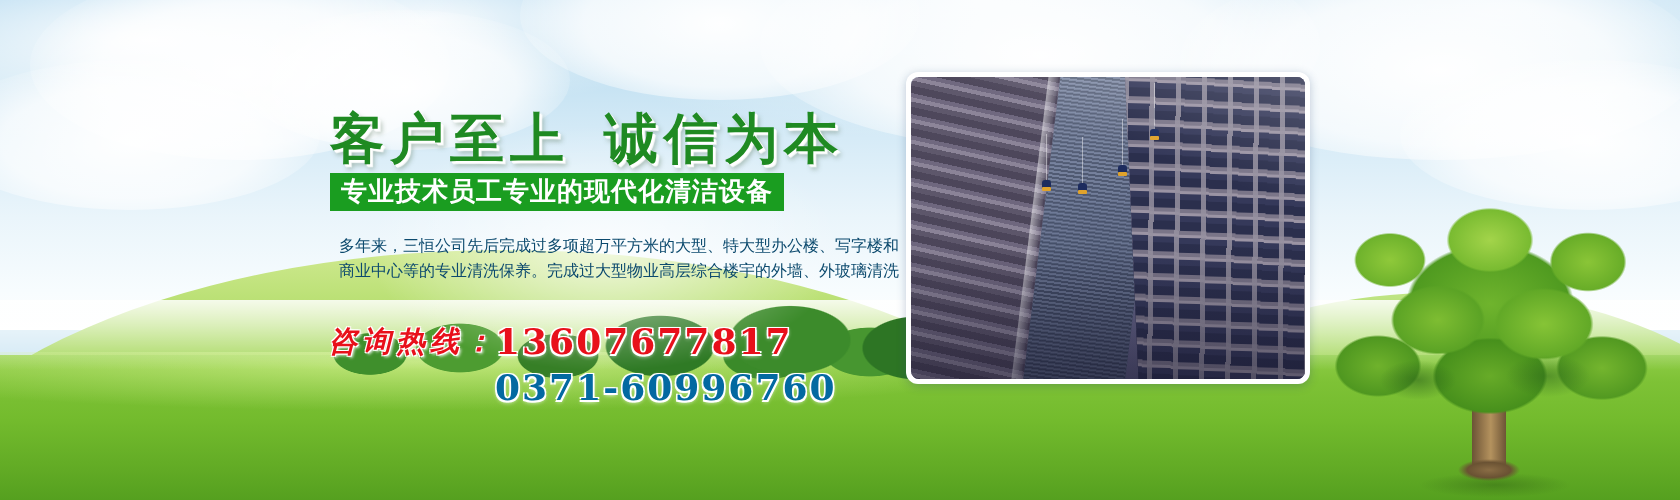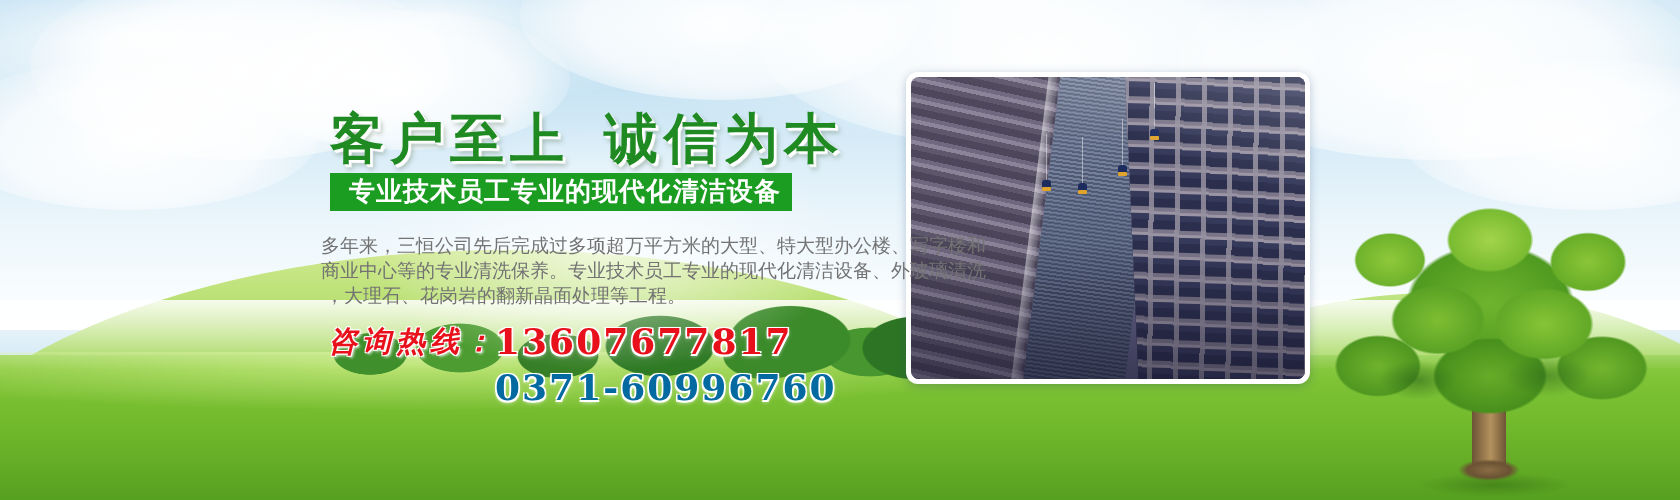--- a/index.html
+++ b/index.html
@@ -234,29 +234,28 @@
     padding:5px 11px 7px 11px;
     white-space:nowrap;
   }
   .subbar-text{
     font-family:"DejaVu Sans","Liberation Sans",sans-serif;
     font-weight:bold;
     font-size:26px;
     letter-spacing:1px;
     color:#ffffff;
     line-height:1;
-    margin-left:8px;
   }
 
   .para{
-    position:absolute;left:321px;top:233px;width:560px;
+    position:absolute;left:339px;top:233px;width:560px;
     font-family:"DejaVu Sans","Liberation Sans",sans-serif;
-    font-size:19px;
+    font-size:16px;
     line-height:25px;
-    color:#737373;
+    color:#0c4a6e;
   }
   .para div{white-space:nowrap;}
   .para .l3{text-indent:4px;}
 
   .hotline{
     position:absolute;left:328px;top:322px;
     font-family:"DejaVu Serif","Liberation Serif",serif;
     font-weight:bold;
     font-style:italic;
     font-size:29px;
@@ -362,22 +361,21 @@
     <div class="text-halo"></div>
 
     <div class="headline"><span>客户至上</span><span class="gap"></span><span>诚信为本</span></div>
 
     <div class="subbar">
       <span class="subbar-text">专业技术员工专业的现代化清洁设备</span>
     </div>
 
     <div class="para">
       <div class="l1">多年来，三恒公司先后完成过多项超万平方米的大型、特大型办公楼、写字楼和</div>
-      <div class="l2">商业中心等的专业清洗保养。专业技术员工专业的现代化清洁设备、外玻璃清洗</div>
-      <div class="l3">，大理石、花岗岩的翻新晶面处理等工程。</div>
+      <div class="l2">商业中心等的专业清洗保养。完成过大型物业高层综合楼宇的外墙、外玻璃清洗</div>
     </div>
 
     <div class="hotline">咨询热线：</div>
     <div class="phone1">13607677817</div>
     <div class="phone2">0371-60996760</div>
   </div>
 
 </div>
 
 </body></html>

